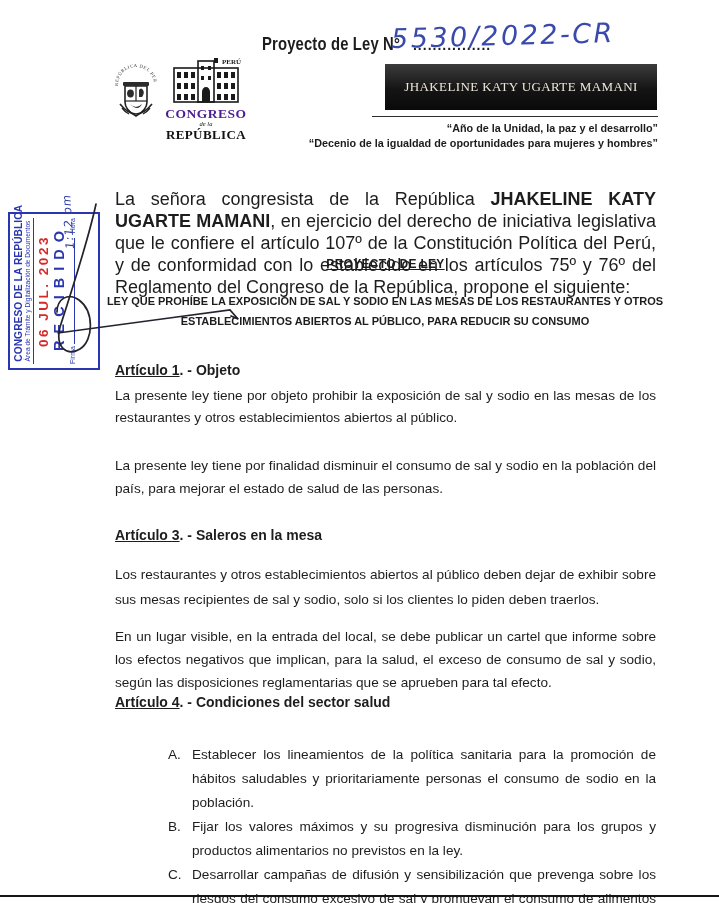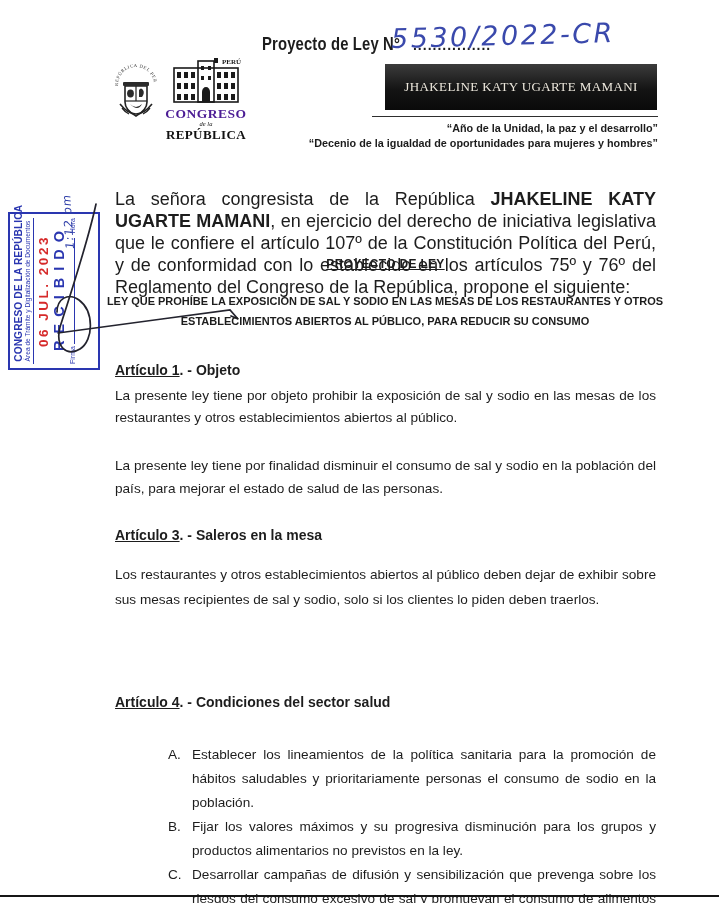--- a/index.html
+++ b/index.html
@@ -194,20 +194,21 @@
     <p>La presente ley tiene por objeto prohibir la exposición de sal y sodio en las mesas de los restaurantes y otros establecimientos abiertos al público.</p>
   </div>
 
   <div class="art a2">
     <p>La presente ley tiene por finalidad disminuir el consumo de sal y sodio en la población del país, para mejorar el estado de salud de las personas.</p>
   </div>
 
   <div class="art a3">
     <div class="art-h"><span class="num">Artículo 3</span><span>. - Saleros en la mesa</span></div>
     <p class="p1">Los restaurantes y otros establecimientos abiertos al público deben dejar de exhibir sobre sus mesas recipientes de sal y sodio, solo si los clientes lo piden deben traerlos.</p>
+    <p class="p2">En un lugar visible, en la entrada del local, se debe publicar un cartel que informe sobre los efectos negativos que implican, para la salud, el exceso de consumo de sal y sodio, según las disposiciones reglamentarias que se aprueben para tal efecto.</p>
   </div>
 
   <div class="art a4">
     <div class="art-h"><span class="num">Artículo 4</span><span>. - Condiciones del sector salud</span></div>
     <div class="cond-list">
       <div class="cond-item">
         <span class="cond-letter">A.</span>
         <span class="cond-text">Establecer los lineamientos de la política sanitaria para la promoción de hábitos saludables y prioritariamente personas el consumo de sodio en la población.</span>
       </div>
       <div class="cond-item">

